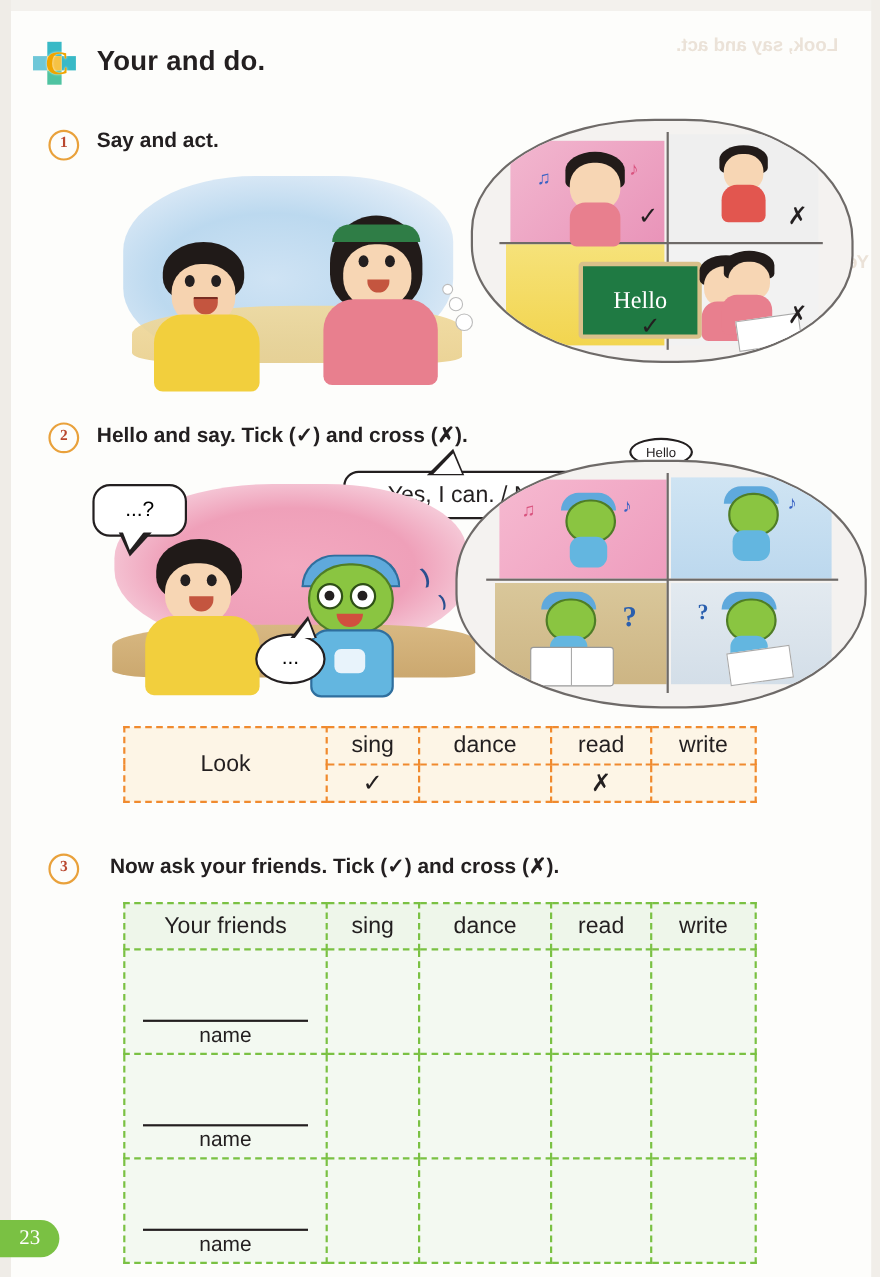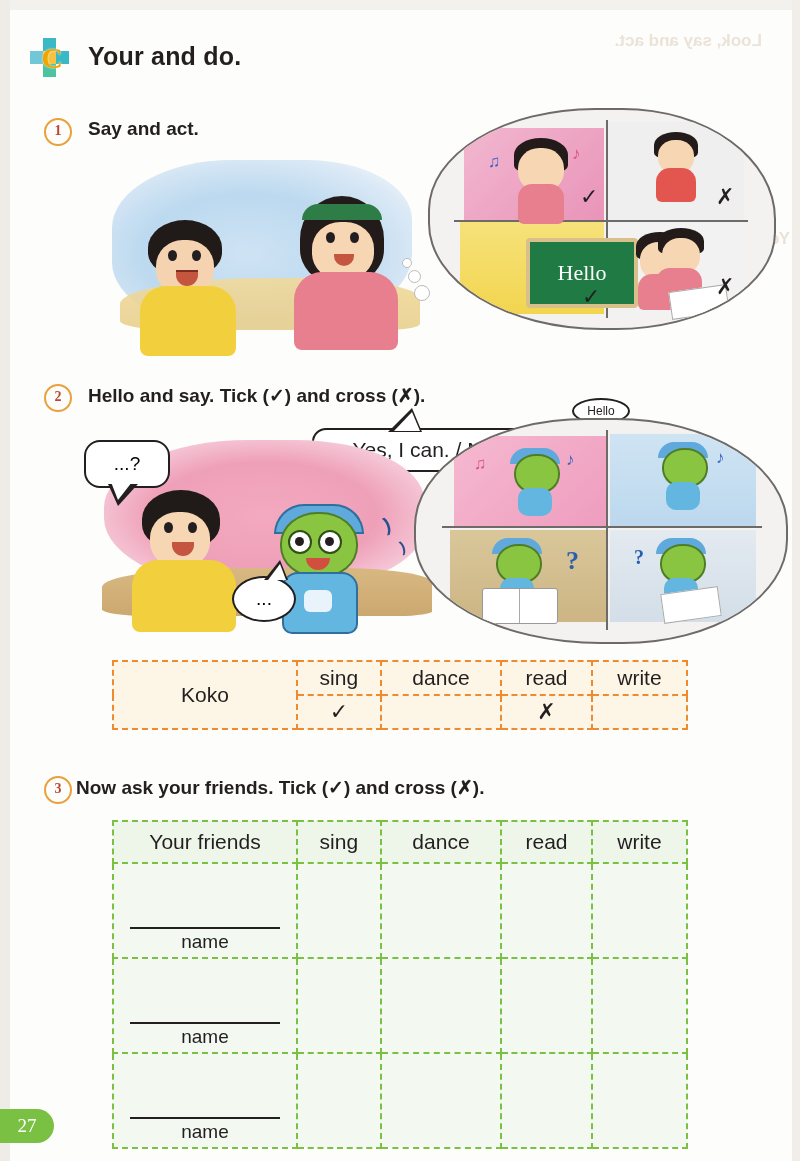--- a/index.html
+++ b/index.html
@@ -591,37 +591,37 @@
           <span class="bd"></span>
         </div>
       <div class="paper" style="left:246px; top:170px; width:56px; height:28px;"></div>
       <span class="qmark" style="left:218px; top:126px; font-size:20px;">?</span>
     </div>
   </div>
 
   <table class="tbl-koko">
     <tbody>
         <tr>
-      <td class="name" rowspan="2">Koko</td>
+      <td class="name" rowspan="2">Look</td>
       <td class="hdr">sing</td>
       <td class="hdr">dance</td>
       <td class="hdr">read</td>
       <td class="hdr">write</td>
     </tr>
     <tr>
       <td class="mk">✓</td>
       <td class="mk"></td>
       <td class="mk">✗</td>
       <td class="mk"></td>
     </tr>
   </tbody>
     </table>
 
   <div class="task-num" style="left:44px; top:776px;">3</div>
-  <div class="task-label" style="left:76px; top:776px;">Now ask your friends. Tick (✓) and cross (✗).</div>
+  <div class="task-label" style="left:100px; top:776px;">Now ask your friends. Tick (✓) and cross (✗).</div>
 
   <table class="tbl-friends">
     <tbody>
         <tr>
       <td class="hdr namecell" style="vertical-align:middle; padding:0;">Your friends</td>
       <td class="hdr">sing</td>
       <td class="hdr">dance</td>
       <td class="hdr">read</td>
       <td class="hdr">write</td>
     </tr>
@@ -648,14 +648,14 @@
         <div class="nameline">name</div>
       </td>
       <td class="row"></td>
       <td class="row"></td>
       <td class="row"></td>
       <td class="row"></td>
     </tr>
   </tbody>
     </table>
 
-  <div class="pagenum">27</div>
+  <div class="pagenum">23</div>
 </div>
 
 </body></html>

